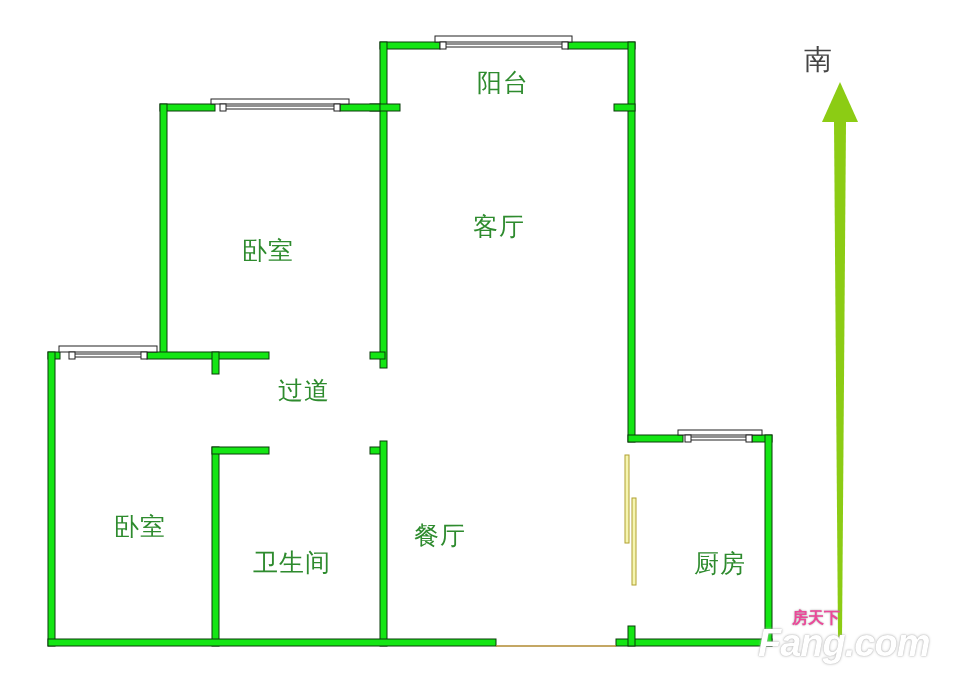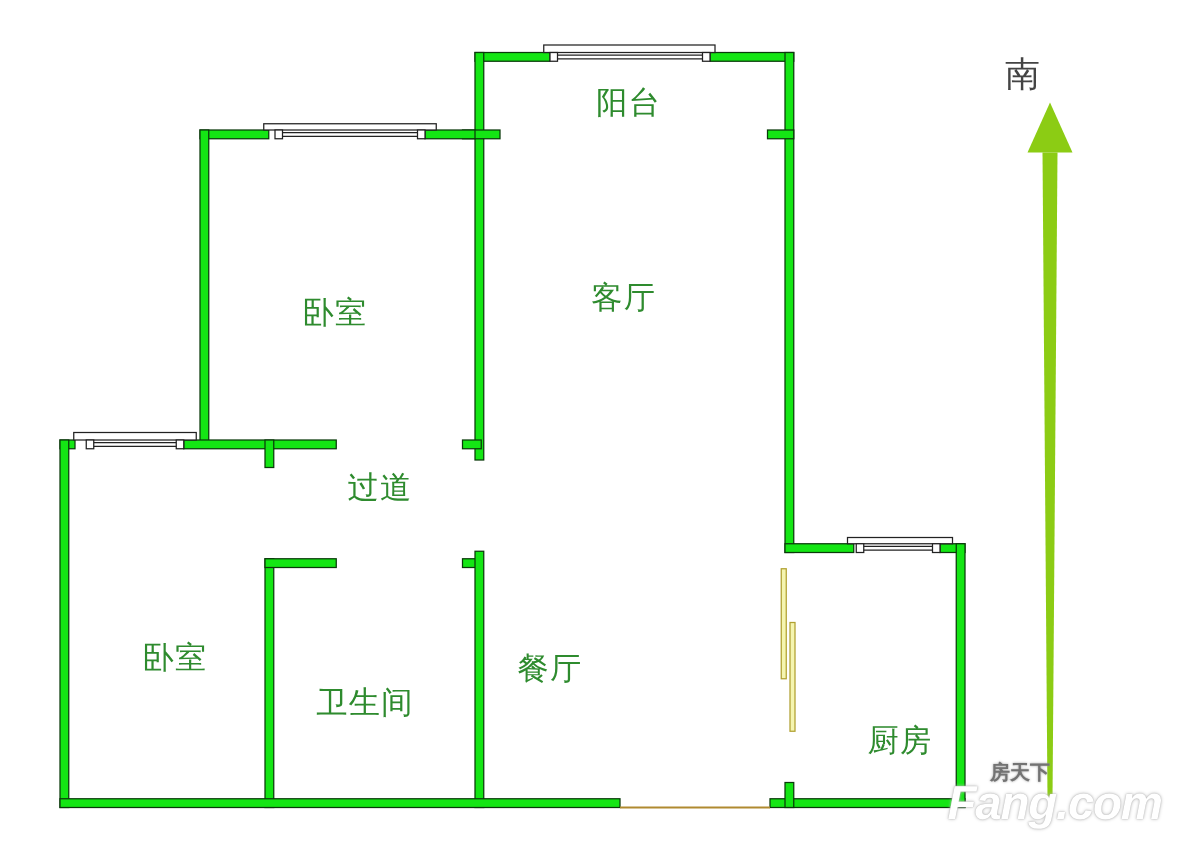--- a/index.html
+++ b/index.html
@@ -1,21 +1,21 @@
 <!DOCTYPE html>
 <html><head>
 <meta charset="utf-8">
 <style>
   html,body{margin:0;padding:0;background:#ffffff;}
   #stage{position:relative;width:955px;height:684px;overflow:hidden;background:#fff;font-family:"DejaVu Sans",sans-serif;}
   svg{position:absolute;left:0;top:0;}
   .label{position:absolute;font-size:25px;color:#2e8b2e;white-space:nowrap;transform:translate(-50%,-50%);letter-spacing:1px;}
   .compass-label{position:absolute;font-size:28px;color:#444;transform:translate(-50%,-50%);}
   .wm{position:absolute;left:758px;top:612px;font-family:"Liberation Sans",sans-serif;font-weight:bold;font-size:38px;color:#fff;text-shadow:0 0 3px #bbb,0 0 1px #999;font-style:italic;letter-spacing:-1px;}
-  .wm-cn{position:absolute;left:792px;top:608px;font-size:16px;font-weight:bold;color:#737373;text-shadow:0 0 2px #999;}
+  .wm-cn{position:absolute;left:792px;top:608px;font-size:16px;font-weight:bold;color:#ec4899;text-shadow:0 0 2px #999;}
 </style>
 </head>
 <body>
 
 <div id="stage">
 <svg width="955" height="684" viewBox="0 0 955 684">
   <g fill="#14e614" stroke="#0a3a0a" stroke-width="1">
 
     <rect x="380" y="42" width="60" height="7"></rect>
     <rect x="568" y="42" width="67" height="7"></rect>
@@ -76,25 +76,25 @@
   </g>
   <line x1="496" y1="646" x2="616" y2="646" stroke="#b08a30" stroke-width="1.5"></line>
 
   <g>
     <polygon points="840,82 822,122 858,122" fill="#8ccc14"></polygon>
     <polygon points="834,122 846,122 842,640 838,640" fill="#8ccc14"></polygon>
   </g>
 </svg>
 
 <div class="label" style="left:503px;top:82px">阳台</div>
-<div class="label" style="left:499px;top:238px">客厅</div>
+<div class="label" style="left:499px;top:226px">客厅</div>
 <div class="label" style="left:268px;top:250px">卧室</div>
 <div class="label" style="left:304px;top:390px">过道</div>
 <div class="label" style="left:140px;top:526px">卧室</div>
 <div class="label" style="left:292px;top:562px">卫生间</div>
 <div class="label" style="left:440px;top:535px">餐厅</div>
-<div class="label" style="left:720px;top:592px">厨房</div>
+<div class="label" style="left:720px;top:563px">厨房</div>
 
 <div class="compass-label" style="left:818px;top:60px">南</div>
 
 <div class="wm-cn">房天下</div>
 <div class="wm" style="top:622px">Fang.com</div>
 </div>
 
 </body></html>

